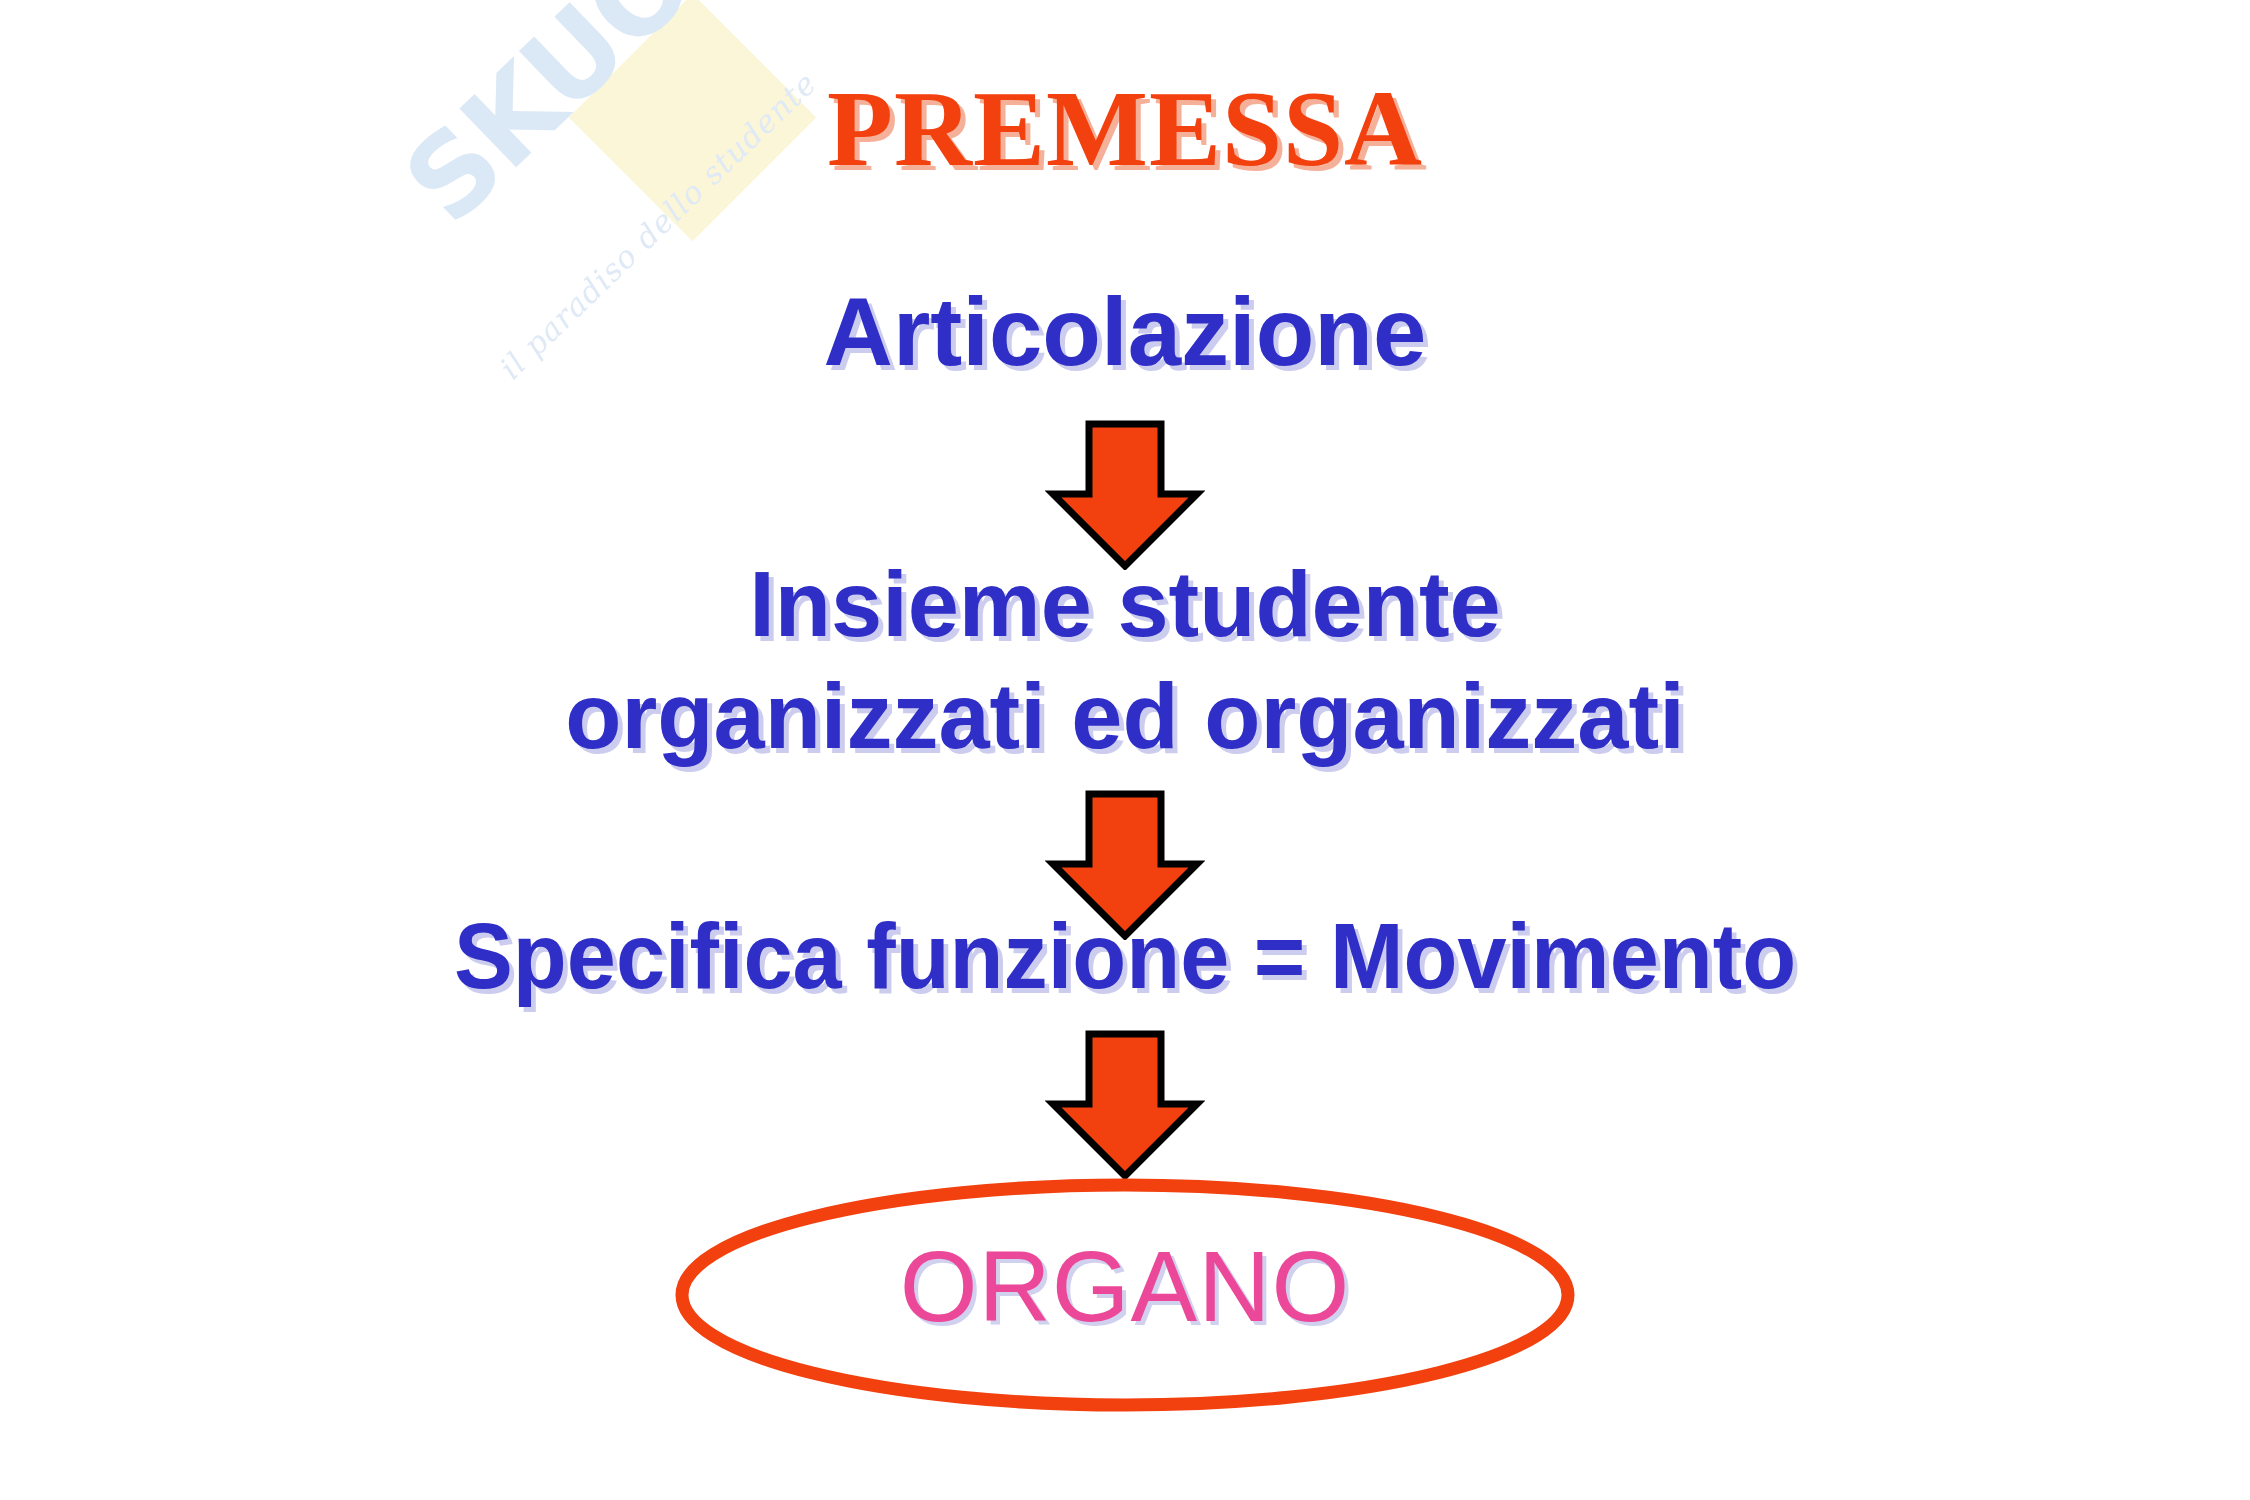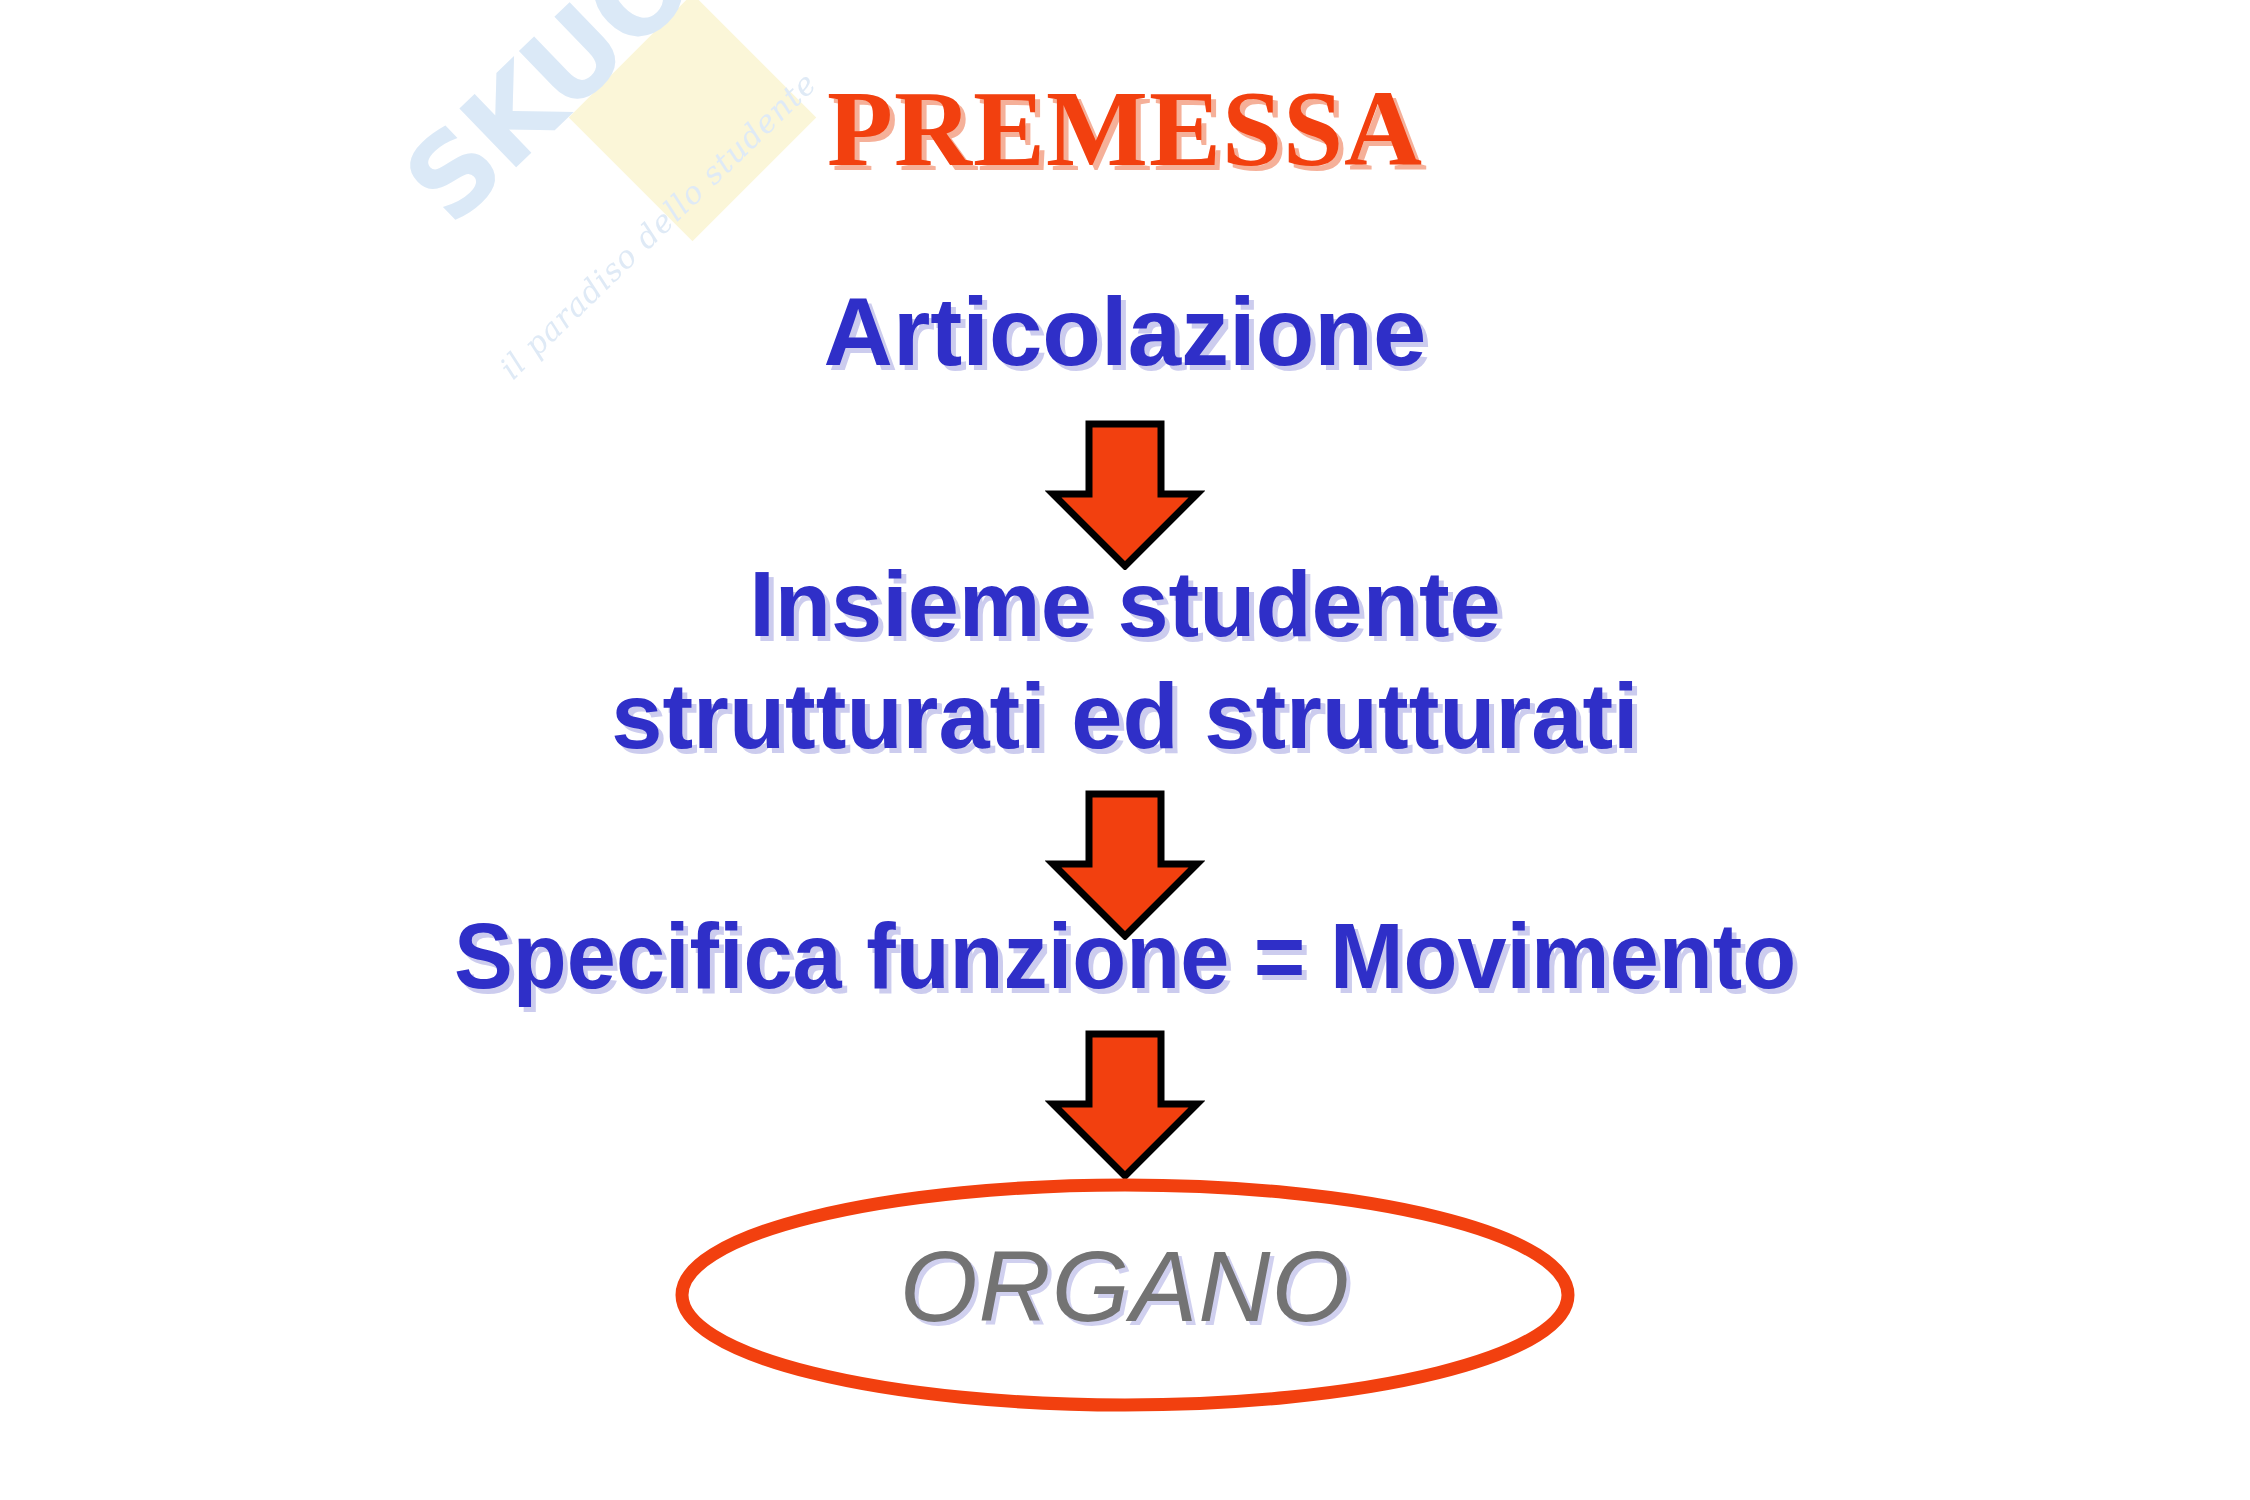--- a/index.html
+++ b/index.html
@@ -147,25 +147,24 @@
   #text-organo {
     position: absolute;
     left: 0;
     top: 56px;
     width: 100%;
     text-align: center;
     font-family: "Liberation Sans", sans-serif;
     font-weight: 400;
     font-size: 100px;
     line-height: 1.05;
-    color: #737373;
+    color: #ec4899;
     letter-spacing: 1px;
     text-shadow: 4px 4px 0 rgba(120, 120, 210, 0.35);
     white-space: nowrap;
-    font-style: italic;
   }
 </style>
 </head>
 <body>
 
 <div id="slide">
 
   <div id="watermark">
     <div class="wm-banner"></div>
     <div class="wm-brand"><span>SKUOLA</span></div>
@@ -179,21 +178,21 @@
     <div class="node" id="title-premessa">PREMESSA</div>
 
     <div class="arrow" id="arrow-1">
       <svg viewBox="0 0 160 150" width="160" height="150" aria-hidden="true">
         <polygon points="44,4 116,4 116,74 152,74 80,146 8,74 44,74" fill="#f2400f" stroke="#000000" stroke-width="7" stroke-linejoin="miter"></polygon>
       </svg>
     </div>
 
     <div class="node blue-text" id="text-insieme">
       <span>Insieme studente</span>
-      <span class="line2">strutturati ed strutturati</span>
+      <span class="line2">organizzati ed organizzati</span>
     </div>
 
     <div class="arrow" id="arrow-2">
       <svg viewBox="0 0 160 150" width="160" height="150" aria-hidden="true">
         <polygon points="44,4 116,4 116,74 152,74 80,146 8,74 44,74" fill="#f2400f" stroke="#000000" stroke-width="7" stroke-linejoin="miter"></polygon>
       </svg>
     </div>
 
     <div class="node blue-text" id="text-specifica">Specifica funzione = Movimento</div>
 

